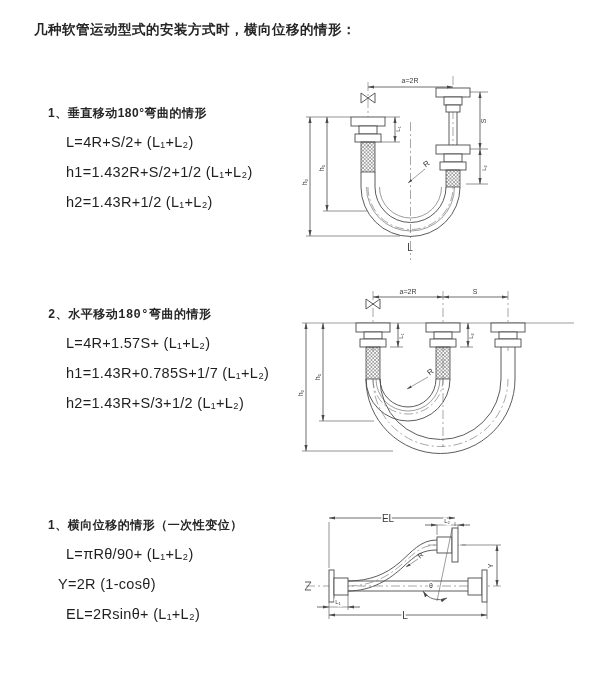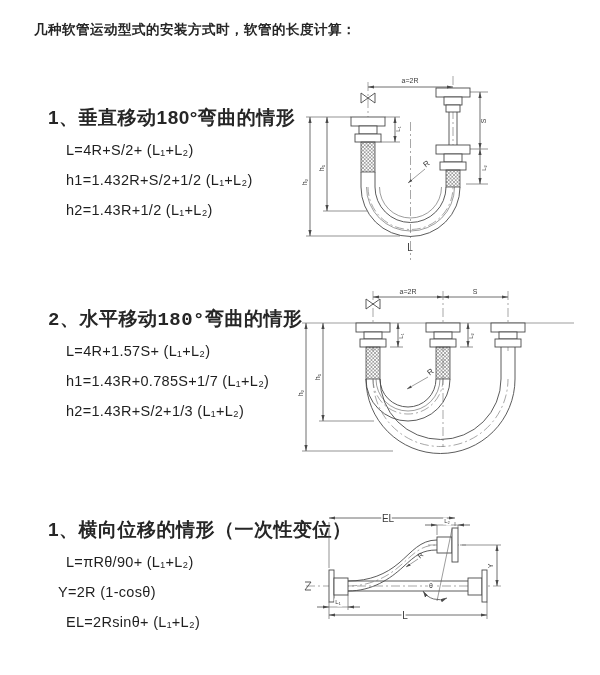--- a/index.html
+++ b/index.html
@@ -2,35 +2,35 @@
 <html><head>
 <meta charset="utf-8">
 <style>
   html,body{margin:0;padding:0;}
   body{
     width:600px;height:675px;background:#ffffff;position:relative;overflow:hidden;
     font-family:"Liberation Sans","DejaVu Sans",sans-serif;color:#222;
   }
   .abs{position:absolute;}
   .doc-title{left:34px;top:21px;font-size:13.5px;font-weight:bold;color:#262626;letter-spacing:.5px;}
-  .sec-heading{font-size:19px;font-weight:bold;color:#262626;letter-spacing:.5px;}
-  .formula{font-size:14.5px;color:#1f1f1f;letter-spacing:.3px;margin-top:8px;}
+  .sec-heading{font-size:12px;font-weight:bold;color:#262626;letter-spacing:.5px;}
+  .formula{font-size:14.5px;color:#1f1f1f;letter-spacing:.3px;}
   svg text{font-family:"Liberation Sans","DejaVu Sans",sans-serif;fill:#3a3a3a;}
   svg .ln{stroke:#4a4a4a;stroke-width:.9;fill:none;}
   svg .thin{stroke:#5a5a5a;stroke-width:.6;fill:none;}
   svg .cl{stroke:#6b6b6b;stroke-width:.6;fill:none;stroke-dasharray:9 3 2 3;}
   svg .dim{stroke:#4a4a4a;stroke-width:.8;fill:none;}
   svg .ext{stroke:#4a4a4a;stroke-width:.6;fill:none;}
   svg .part{stroke:#4a4a4a;stroke-width:.9;fill:#ffffff;}
   svg .halo{paint-order:stroke;stroke:#ffffff;stroke-width:3px;}
 </style>
 </head>
 <body>
 
-<div class="abs doc-title">几种软管运动型式的安装方式时，软管的长度计算：</div>
+<div class="abs doc-title">几种软管运动型式的安装方式时，横向位移的情形：</div>
 
 <div class="abs sec-heading" style="left:48px;top:105px;">1、垂直移动180°弯曲的情形</div>
 <div class="abs formula" style="left:66px;top:134px;">L=4R+S/2+ (L₁+L₂)</div>
 <div class="abs formula" style="left:66px;top:164px;">h1=1.432R+S/2+1/2 (L₁+L₂)</div>
 <div class="abs formula" style="left:66px;top:194px;">h2=1.43R+1/2 (L₁+L₂)</div>
 
 <div class="abs" style="left:300px;top:70px;">
 <svg width="290" height="195" viewBox="0 0 290 195">
   <defs>
     <marker id="arr1" viewBox="0 0 10 10" refX="9" refY="5" markerWidth="9" markerHeight="9" orient="auto-start-reverse">
@@ -119,21 +119,21 @@
     <path class="thin" d="M125,99 L108,113" marker-end="url(#arr1)"></path>
     <text font-size="8" text-anchor="middle" transform="translate(128,96) rotate(-38)">R</text>
   </g>
   <text x="110" y="181" font-size="10" text-anchor="middle">L</text>
 </svg>
 </div>
 
 <div class="abs sec-heading" style="left:48px;top:306px;font-family:Liberation Mono, monospace;">2、水平移动180°弯曲的情形</div>
 <div class="abs formula" style="left:66px;top:335px;text-align:right;">L=4R+1.57S+ (L₁+L₂)</div>
 <div class="abs formula" style="left:66px;top:365px;">h1=1.43R+0.785S+1/7 (L₁+L₂)</div>
-<div class="abs formula" style="left:66px;top:395px;">h2=1.43R+S/2+1/3 (L₁+L₂)</div>
+<div class="abs formula" style="left:66px;top:395px;">h2=1.43R+S/3+1/2 (L₁+L₂)</div>
 
 <div class="abs" style="left:298px;top:283px;">
 <svg width="292" height="172" viewBox="0 0 292 172">
   <defs>
     <marker id="arr2" viewBox="0 0 10 10" refX="9" refY="5" markerWidth="9" markerHeight="9" orient="auto-start-reverse">
       <path d="M0,2.6 L9,5 L0,7.4 Z" fill="#4a4a4a"></path>
     </marker>
     <pattern id="hx2" width="3.5" height="3.5" patternUnits="userSpaceOnUse">
       <path d="M0,0 L3.5,3.5 M3.5,0 L0,3.5" stroke="#555" stroke-width="0.5"></path>
     </pattern>

